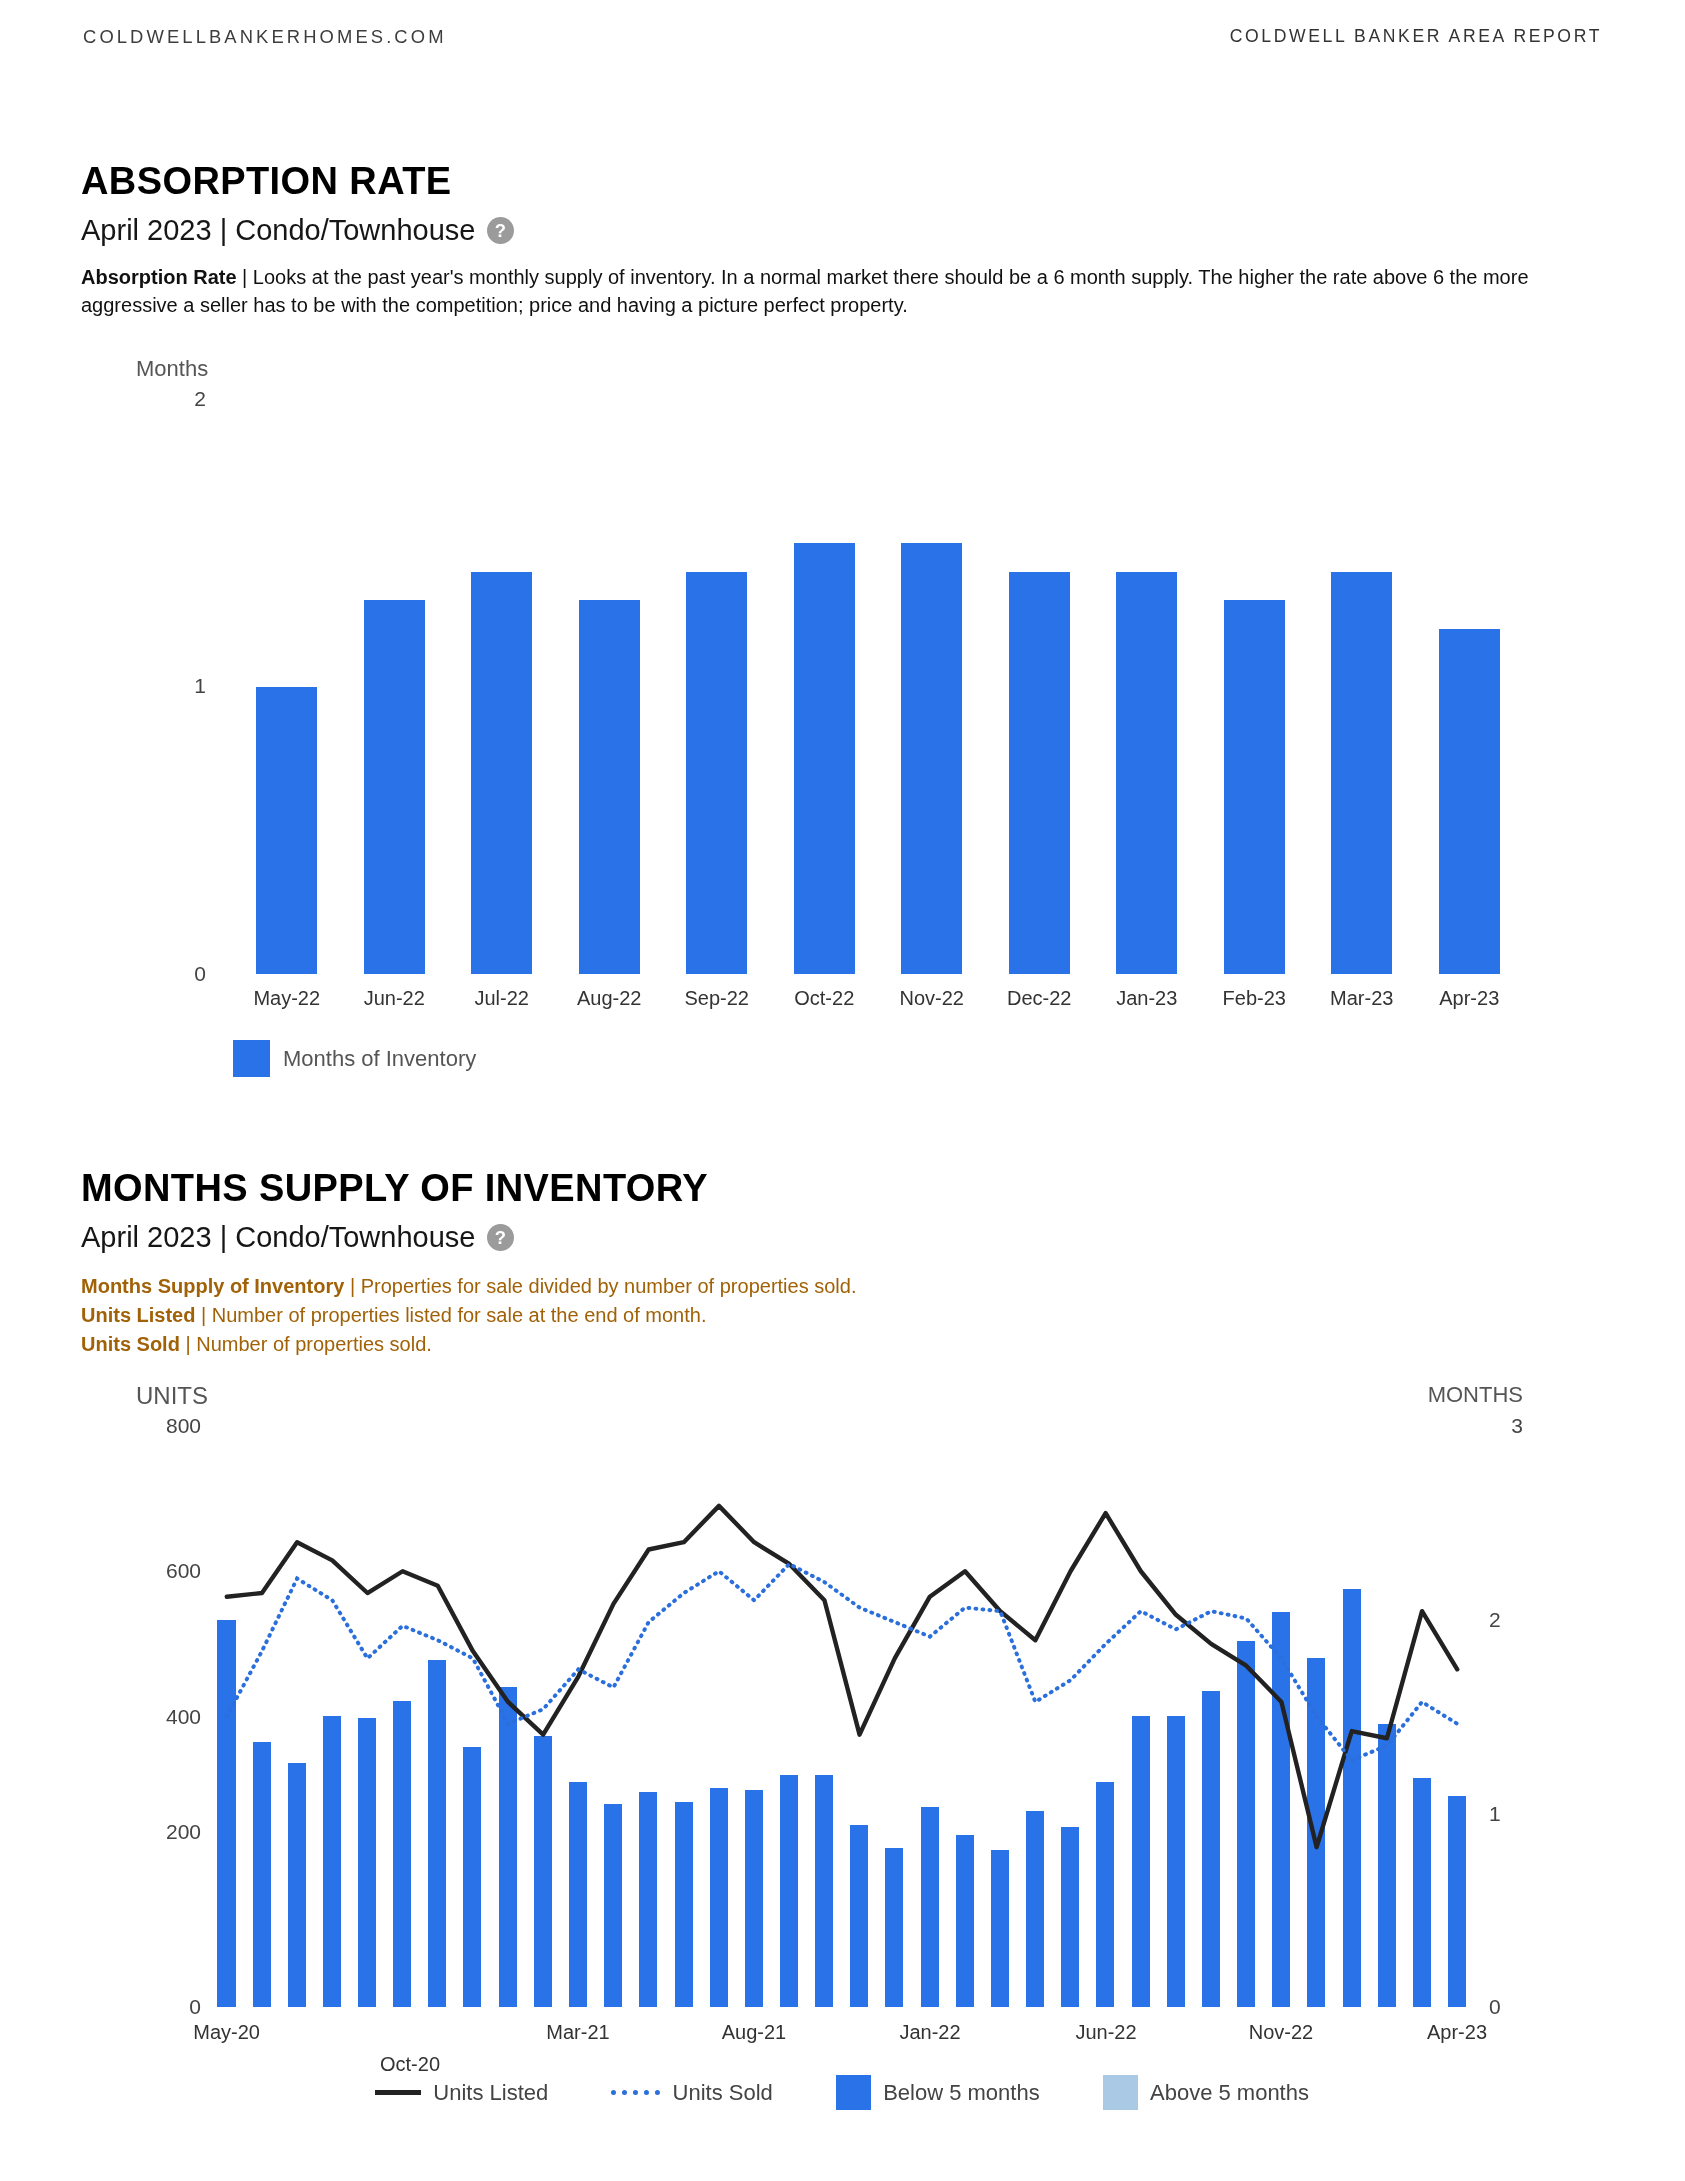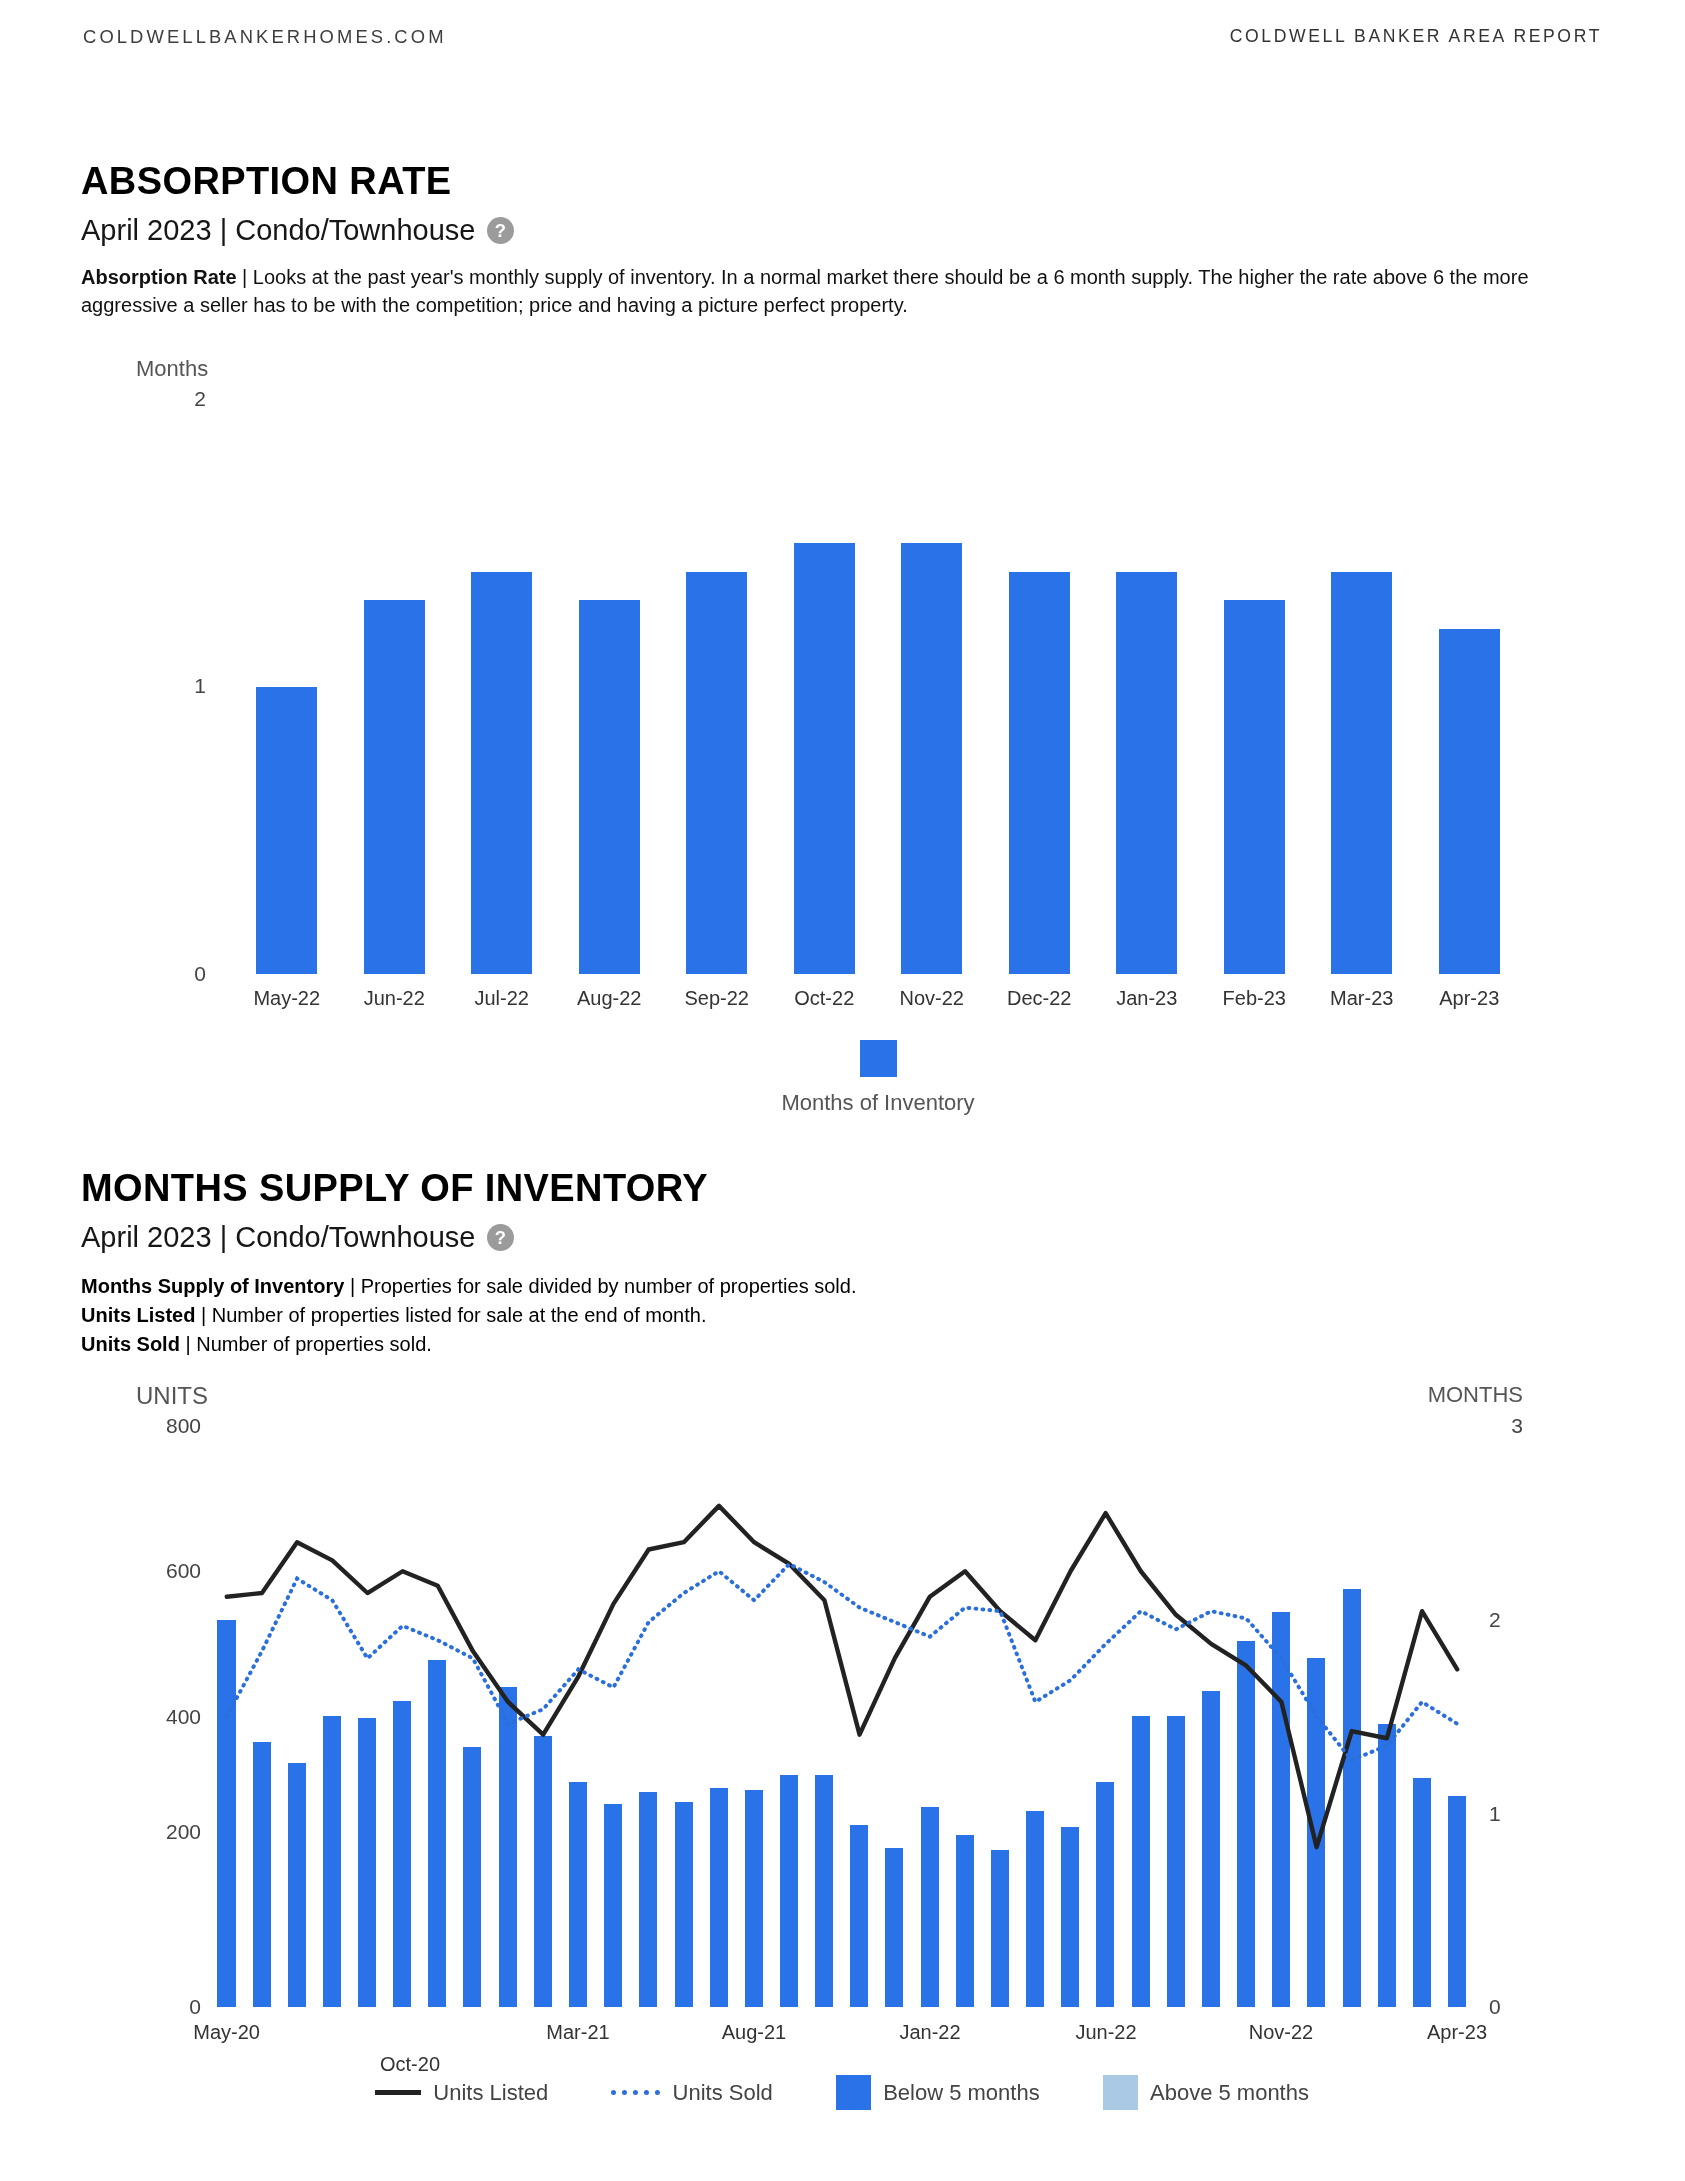--- a/index.html
+++ b/index.html
@@ -16,31 +16,31 @@
   .hdr-right { font-size:17.6px; letter-spacing:2.6px; color:#333; }
 
   
   .sec { position:absolute; left:81px; width:1527px; }
   .sec h1 { font-size:38px; font-weight:bold; letter-spacing:0.4px; color:#000; line-height:1.05; }
   .subtitle { margin-top:12.3px; font-size:29px; color:#161616; display:flex; align-items:center; gap:11.4px; }
   .help { width:27px; height:27px; border-radius:50%; background:#9b9b9b; color:#fff;
     font-size:18.4px; font-weight:bold; display:flex; align-items:center; justify-content:center;
     flex:0 0 27px; cursor:pointer; }
   .desc { margin-top:16px; font-size:20px; line-height:1.4; color:#111; max-width:1532px; }
-  .defs { margin-top:17.6px; font-size:20px; line-height:29px; color:#000000; }
+  .defs { margin-top:17.6px; font-size:20px; line-height:29px; color:#a16207; }
 
   
   .c1-ylabel { position:absolute; left:136px; top:356px; font-size:22px; color:#555; }
   .c1-tick { position:absolute; left:123px; width:83px; text-align:right; font-size:21px; color:#444; }
   #plot1 { position:absolute; left:233px; top:399px; width:1290px; height:575px; }
   #plot1 .bar { position:absolute; bottom:0; background:var(--bar-blue); }
   #xlabels1 { position:absolute; left:233px; top:987px; width:1290px; display:flex; }
   #xlabels1 span { flex:1; text-align:center; font-size:20px; color:#333; }
   #legend1 { position:absolute; left:233px; top:1040px; width:1290px;
-    display:flex; justify-content:center; align-items:center; gap:13px;flex-direction:column; }
+    display:flex; align-items:center; gap:13px; }
   #legend1 .sw { width:37px; height:37px; background:var(--bar-blue); }
   #legend1 .lg-label { font-size:22px; color:#555; }
 
   
   .c2-ylabel-left  { position:absolute; left:136px;  top:1382px; font-size:24px; color:#555; }
   .c2-ylabel-right { position:absolute; right:162px; top:1382px; font-size:22px; color:#555; }
   .c2-ltick { position:absolute; left:104px; width:97px; text-align:right; font-size:21px; color:#444; }
   .c2-rtick { position:absolute; left:1489px; width:53px; text-align:left; font-size:21px; color:#444; }
   .c2-rtick.top { left:auto; right:162px; width:53px; text-align:right; }
   #plot2 { position:absolute; left:209px; top:1426px; width:1266px; height:581px; }

